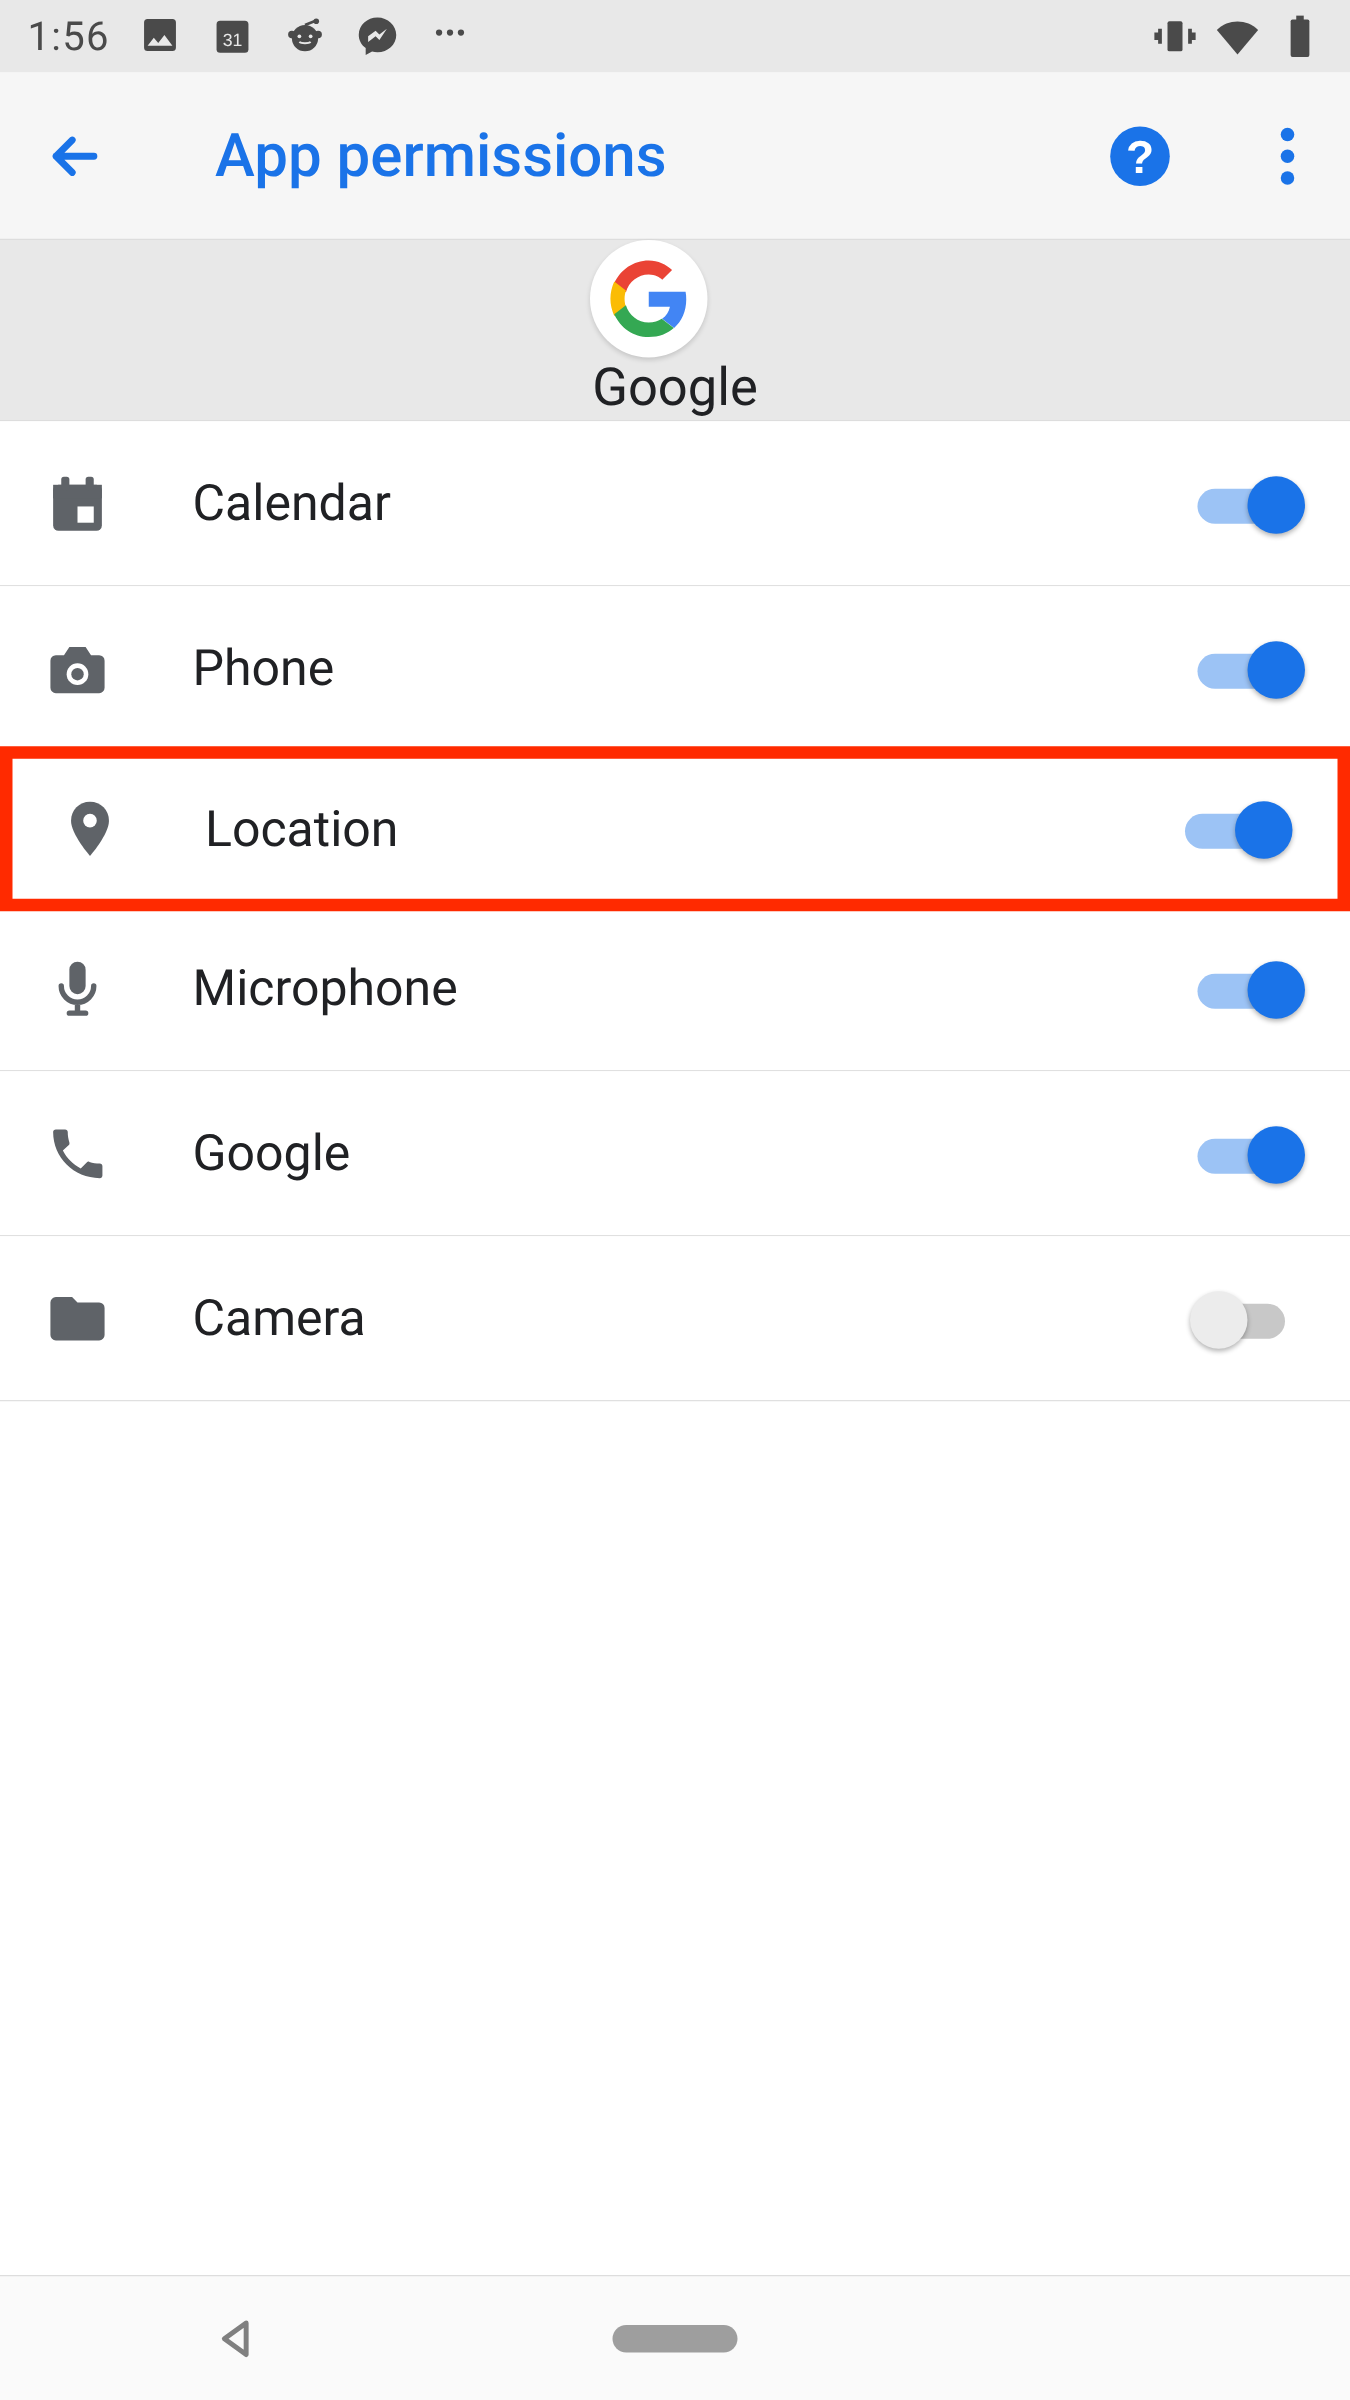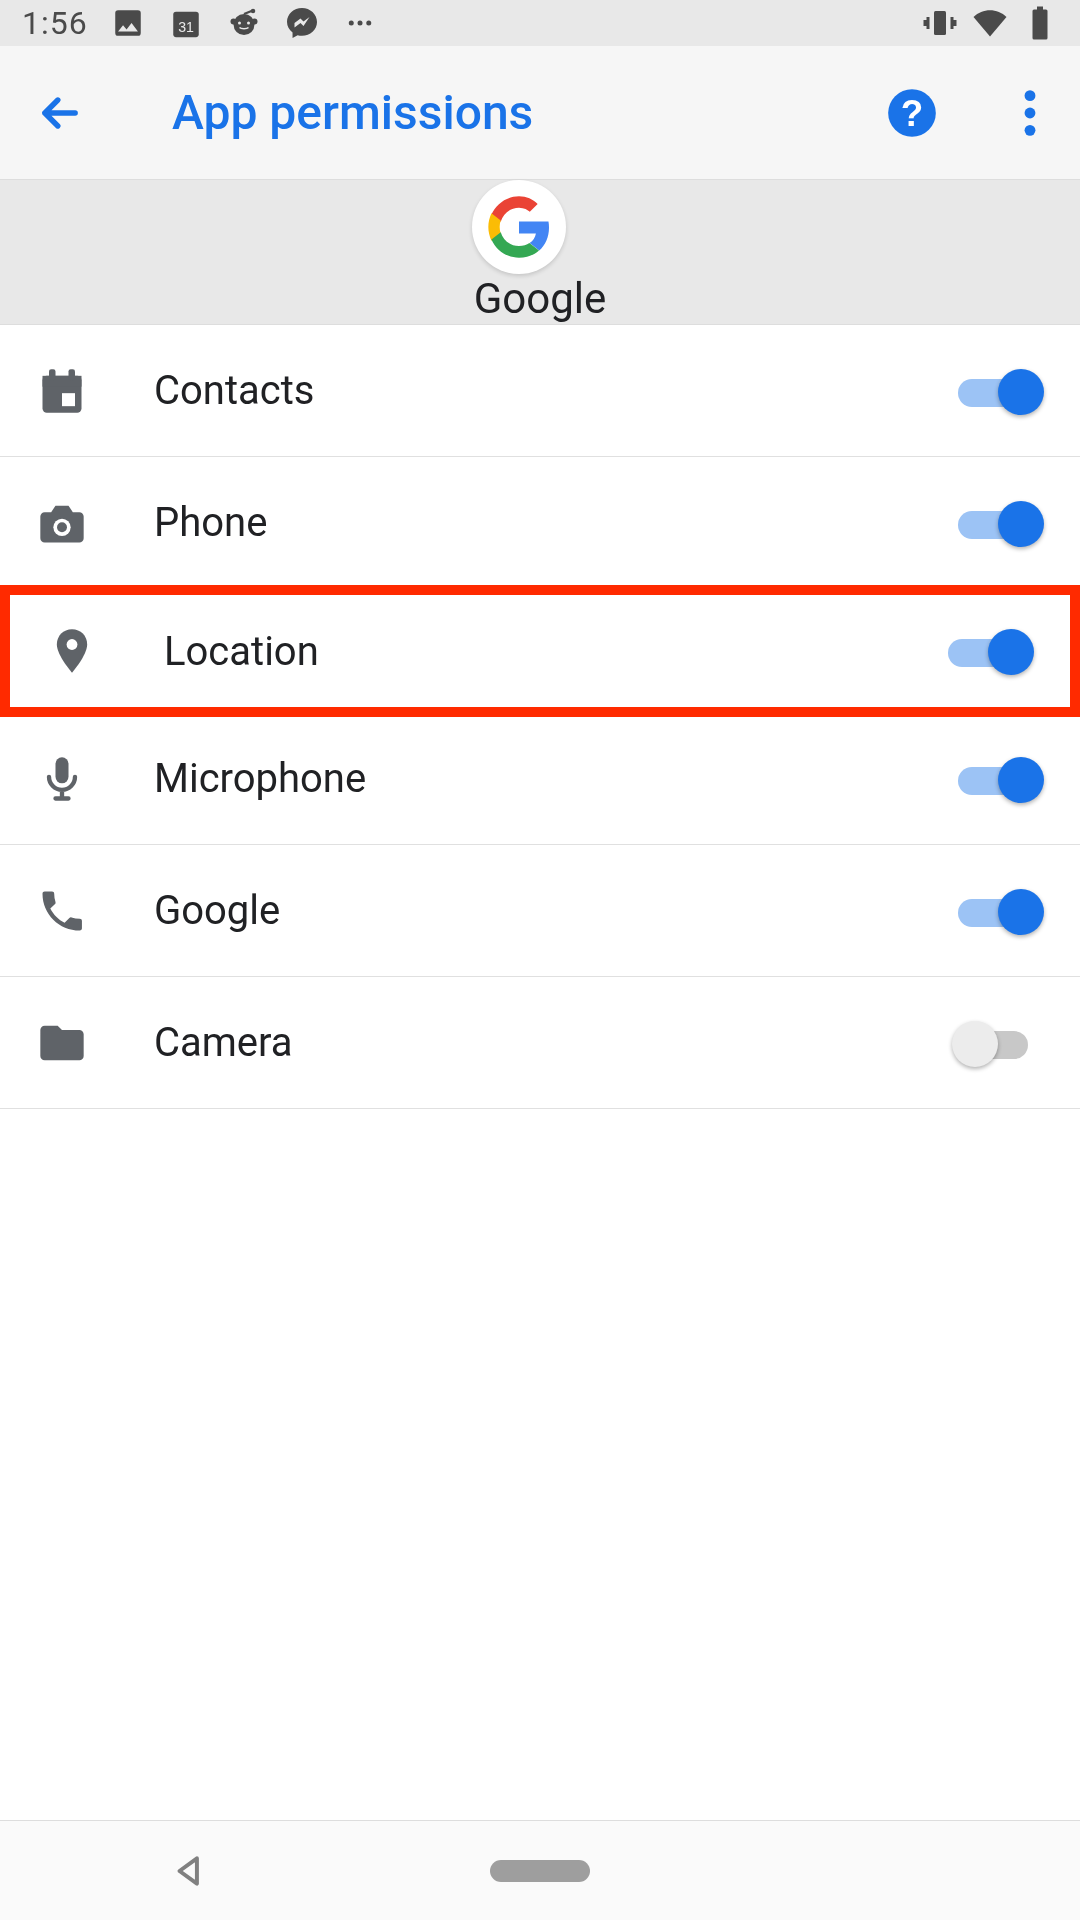--- a/index.html
+++ b/index.html
@@ -1,29 +1,29 @@
 <!DOCTYPE html>
 <html><head>
 <meta charset="utf-8">
 <style>
   * { box-sizing: border-box; margin: 0; padding: 0; }
   html, body { width: 1080px; height: 1920px; font-family: Roboto, Arial, sans-serif; background: #fff; overflow: hidden; }
   
   .status-bar {
-    height: 46px;
+    height: 58px;
     background: #e8e8e8;
     display: flex;
     align-items: center;
     padding: 0 22px;
     color: #4a4a4a;
     font-size: 32px;
   }
   .status-left { display: flex; align-items: center; gap: 22px; }
   .status-right { margin-left: auto; display: flex; align-items: center; gap: 14px; }
-  .status-ico { width: 36px; height: 36px; display:flex; align-items:center; justify-content:center; }
+  .status-ico { width: 36px; height: 36px; display:flex; justify-content:center; }
   .time { font-weight: 400; letter-spacing: 1px; }
   
   .app-bar {
     height: 134px;
     background: #f6f6f6;
     display: flex;
     align-items: center;
     padding: 0 30px;
     border-bottom: 1px solid #ddd;
     gap: 32px;
@@ -198,21 +198,21 @@
   <div class="app-name">Google</div>
 </div>
 
 <div class="perm-list" id="perm-list">
     <div class="perm-row">
     <div class="perm-icon">
       <svg width="52" height="52" viewBox="0 0 24 24">
           <use href="#ico-calendar"></use>
         </svg>
     </div>
-    <div class="perm-label">Contacts</div>
+    <div class="perm-label">Calendar</div>
     <div class="switch on">
       <div class="track"></div>
         <div class="thumb"></div>
     </div>
     </div>
     <div class="perm-row">
     <div class="perm-icon">
       <svg width="52" height="52" viewBox="0 0 24 24">
           <use href="#ico-camera"></use>
         </svg>

